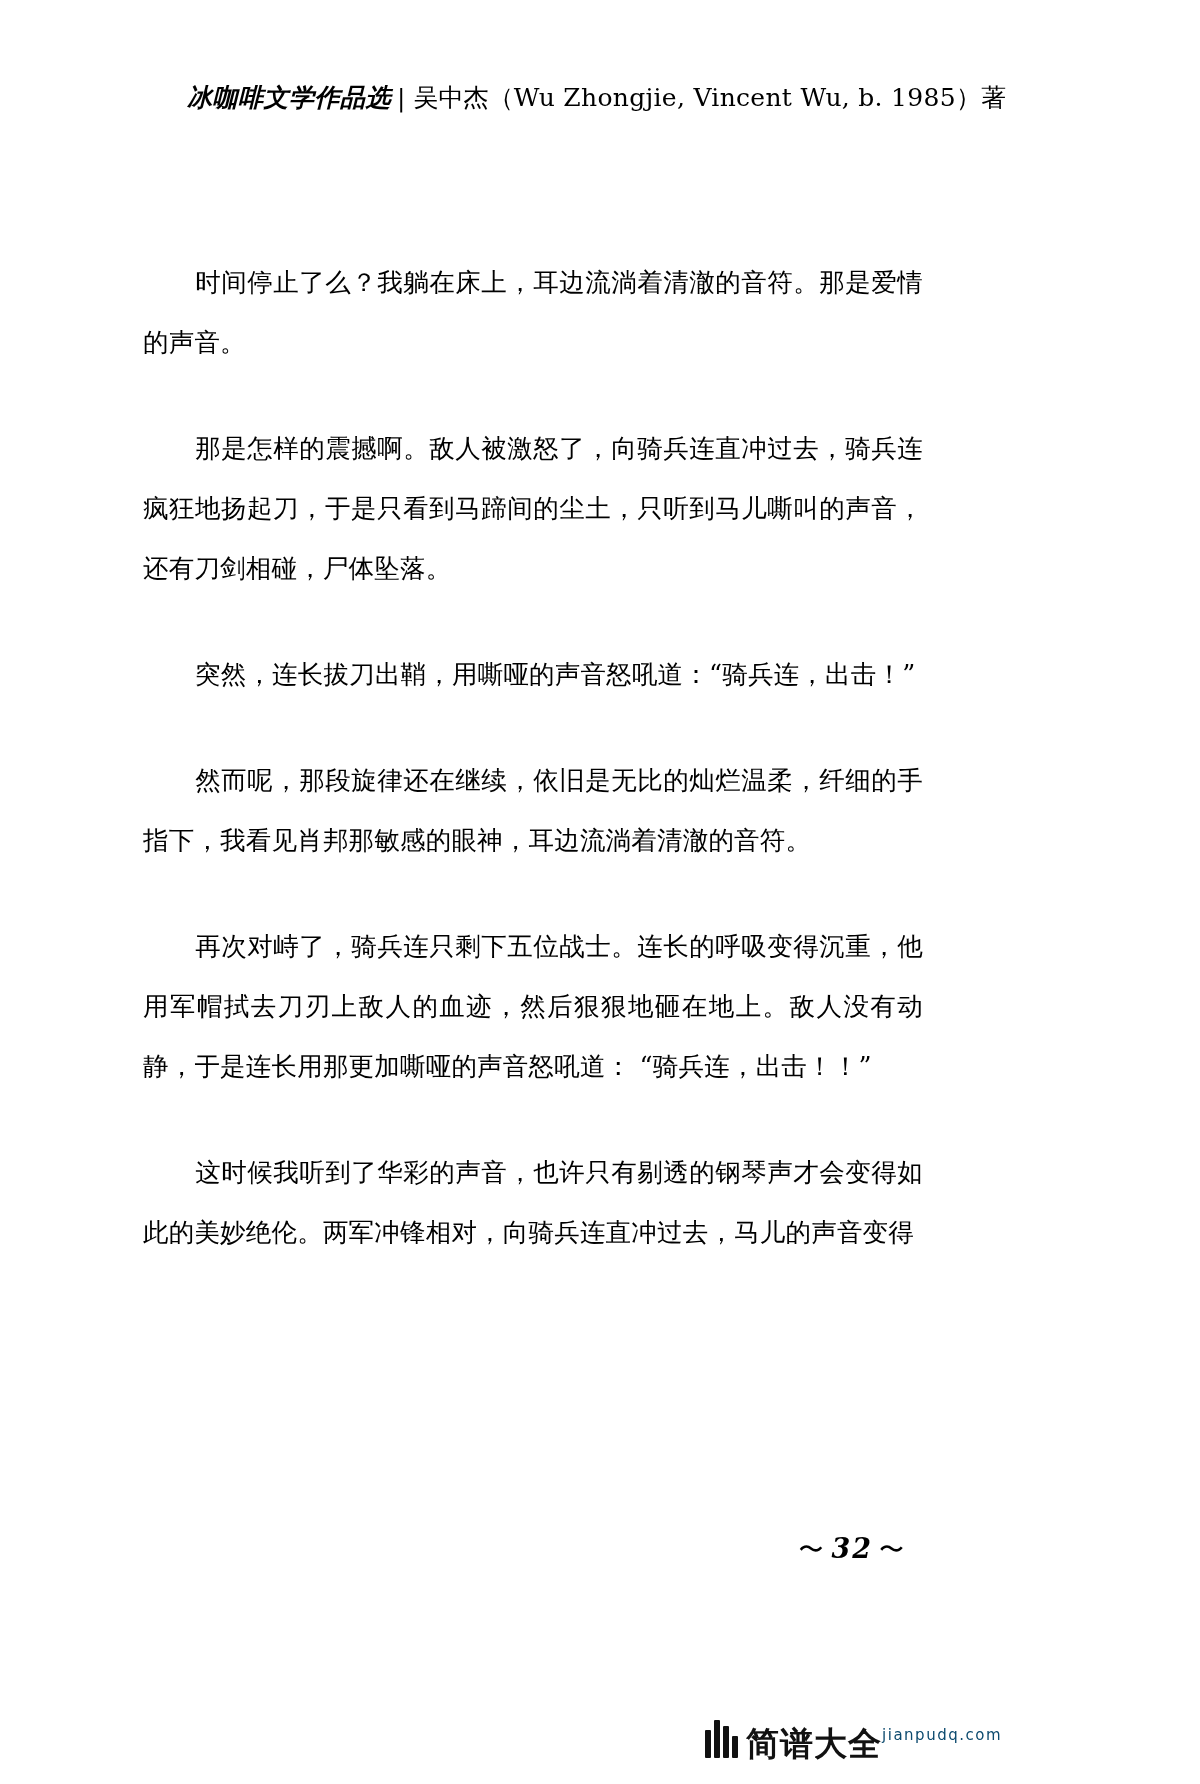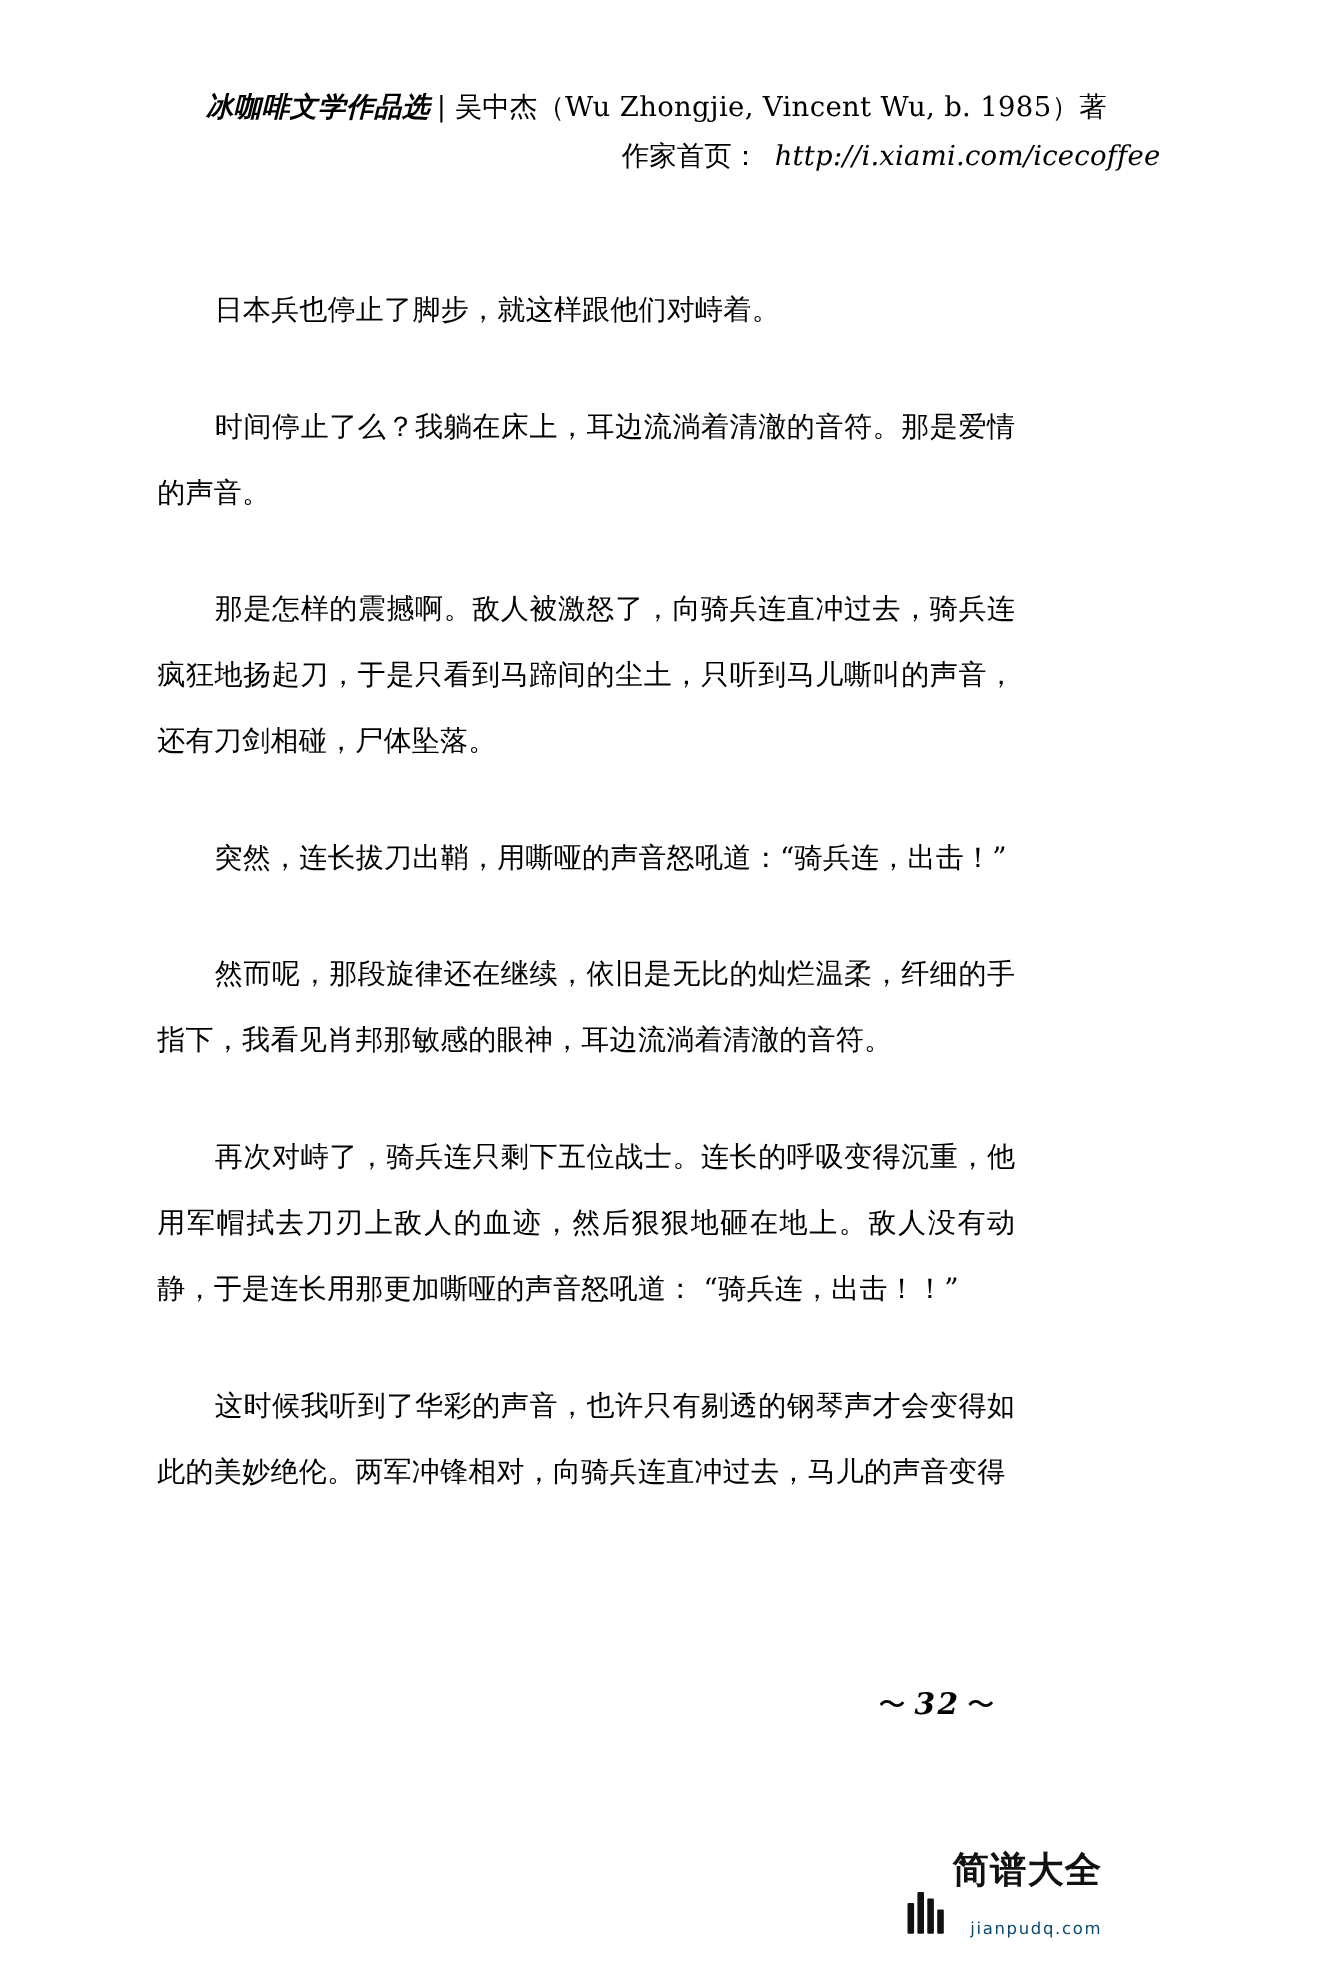--- a/index.html
+++ b/index.html
@@ -131,23 +131,22 @@
     width: 6px;
     background: #111;
     border-radius: 1px;
   }
   .wm-bar.b1 { height: 28px; }
   .wm-bar.b2 { height: 38px; }
   .wm-bar.b3 { height: 32px; }
   .wm-bar.b4 { height: 22px; }
   .wm-text-wrap {
     display: flex;
-    flex-direction: column;
-    align-items: flex-end;
-    gap: 26px;
+    flex-direction: row;
+    align-items: flex-start;
   }
   .wm-title {
     font-family: "DejaVu Sans", sans-serif;
     font-weight: bold;
     font-size: 33px;
     line-height: 36px;
     color: #111;
     letter-spacing: 1px;
   }
   .wm-sub {
@@ -160,27 +159,23 @@
 </style>
 </head>
 <body>
 
 <div class="page">
 
   <div class="header">
     <div class="header-line1">
       <span class="brand">冰咖啡文学作品选</span><span class="sep">|</span><span class="author-cn">吴中杰</span><span class="author-en">（Wu Zhongjie, Vincent Wu, b. 1985）著</span>
     </div>
-    <div class="header-line2">
-      <span class="homepage-label">作家首页：</span><span class="homepage-url">http://i.xiami.com/icecoffee</span>
-    </div>
   </div>
 
   <div class="content">
-    <p class="para"><span class="indent"></span><span>日本兵也停止了脚步，就这样跟他们对峙着。</span></p>
     <p class="para"><span class="indent"></span><span>时间停止了么？我躺在床上，耳边流淌着清澈的音符。那是爱情的声音。</span></p>
     <p class="para"><span class="indent"></span><span>那是怎样的震撼啊。敌人被激怒了，向骑兵连直冲过去，骑兵连疯狂地扬起刀，于是只看到马蹄间的尘土，只听到马儿嘶叫的声音，还有刀剑相碰，尸体坠落。</span></p>
     <p class="para"><span class="indent"></span><span>突然，连长拔刀出鞘，用嘶哑的声音怒吼道：“骑兵连，出击！”</span></p>
     <p class="para"><span class="indent"></span><span>然而呢，那段旋律还在继续，依旧是无比的灿烂温柔，纤细的手指下，我看见肖邦那敏感的眼神，耳边流淌着清澈的音符。</span></p>
     <p class="para"><span class="indent"></span><span>再次对峙了，骑兵连只剩下五位战士。连长的呼吸变得沉重，他用军帽拭去刀刃上敌人的血迹，然后狠狠地砸在地上。敌人没有动静，于是连长用那更加嘶哑的声音怒吼道： “骑兵连，出击！！”</span></p>
     <p class="para"><span class="indent"></span><span>这时候我听到了华彩的声音，也许只有剔透的钢琴声才会变得如此的美妙绝伦。两军冲锋相对，向骑兵连直冲过去，马儿的声音变得</span></p>
   </div>
 
   <div class="page-number">
     <span class="swirl">〜</span><span>32</span><span class="swirl">〜</span>

